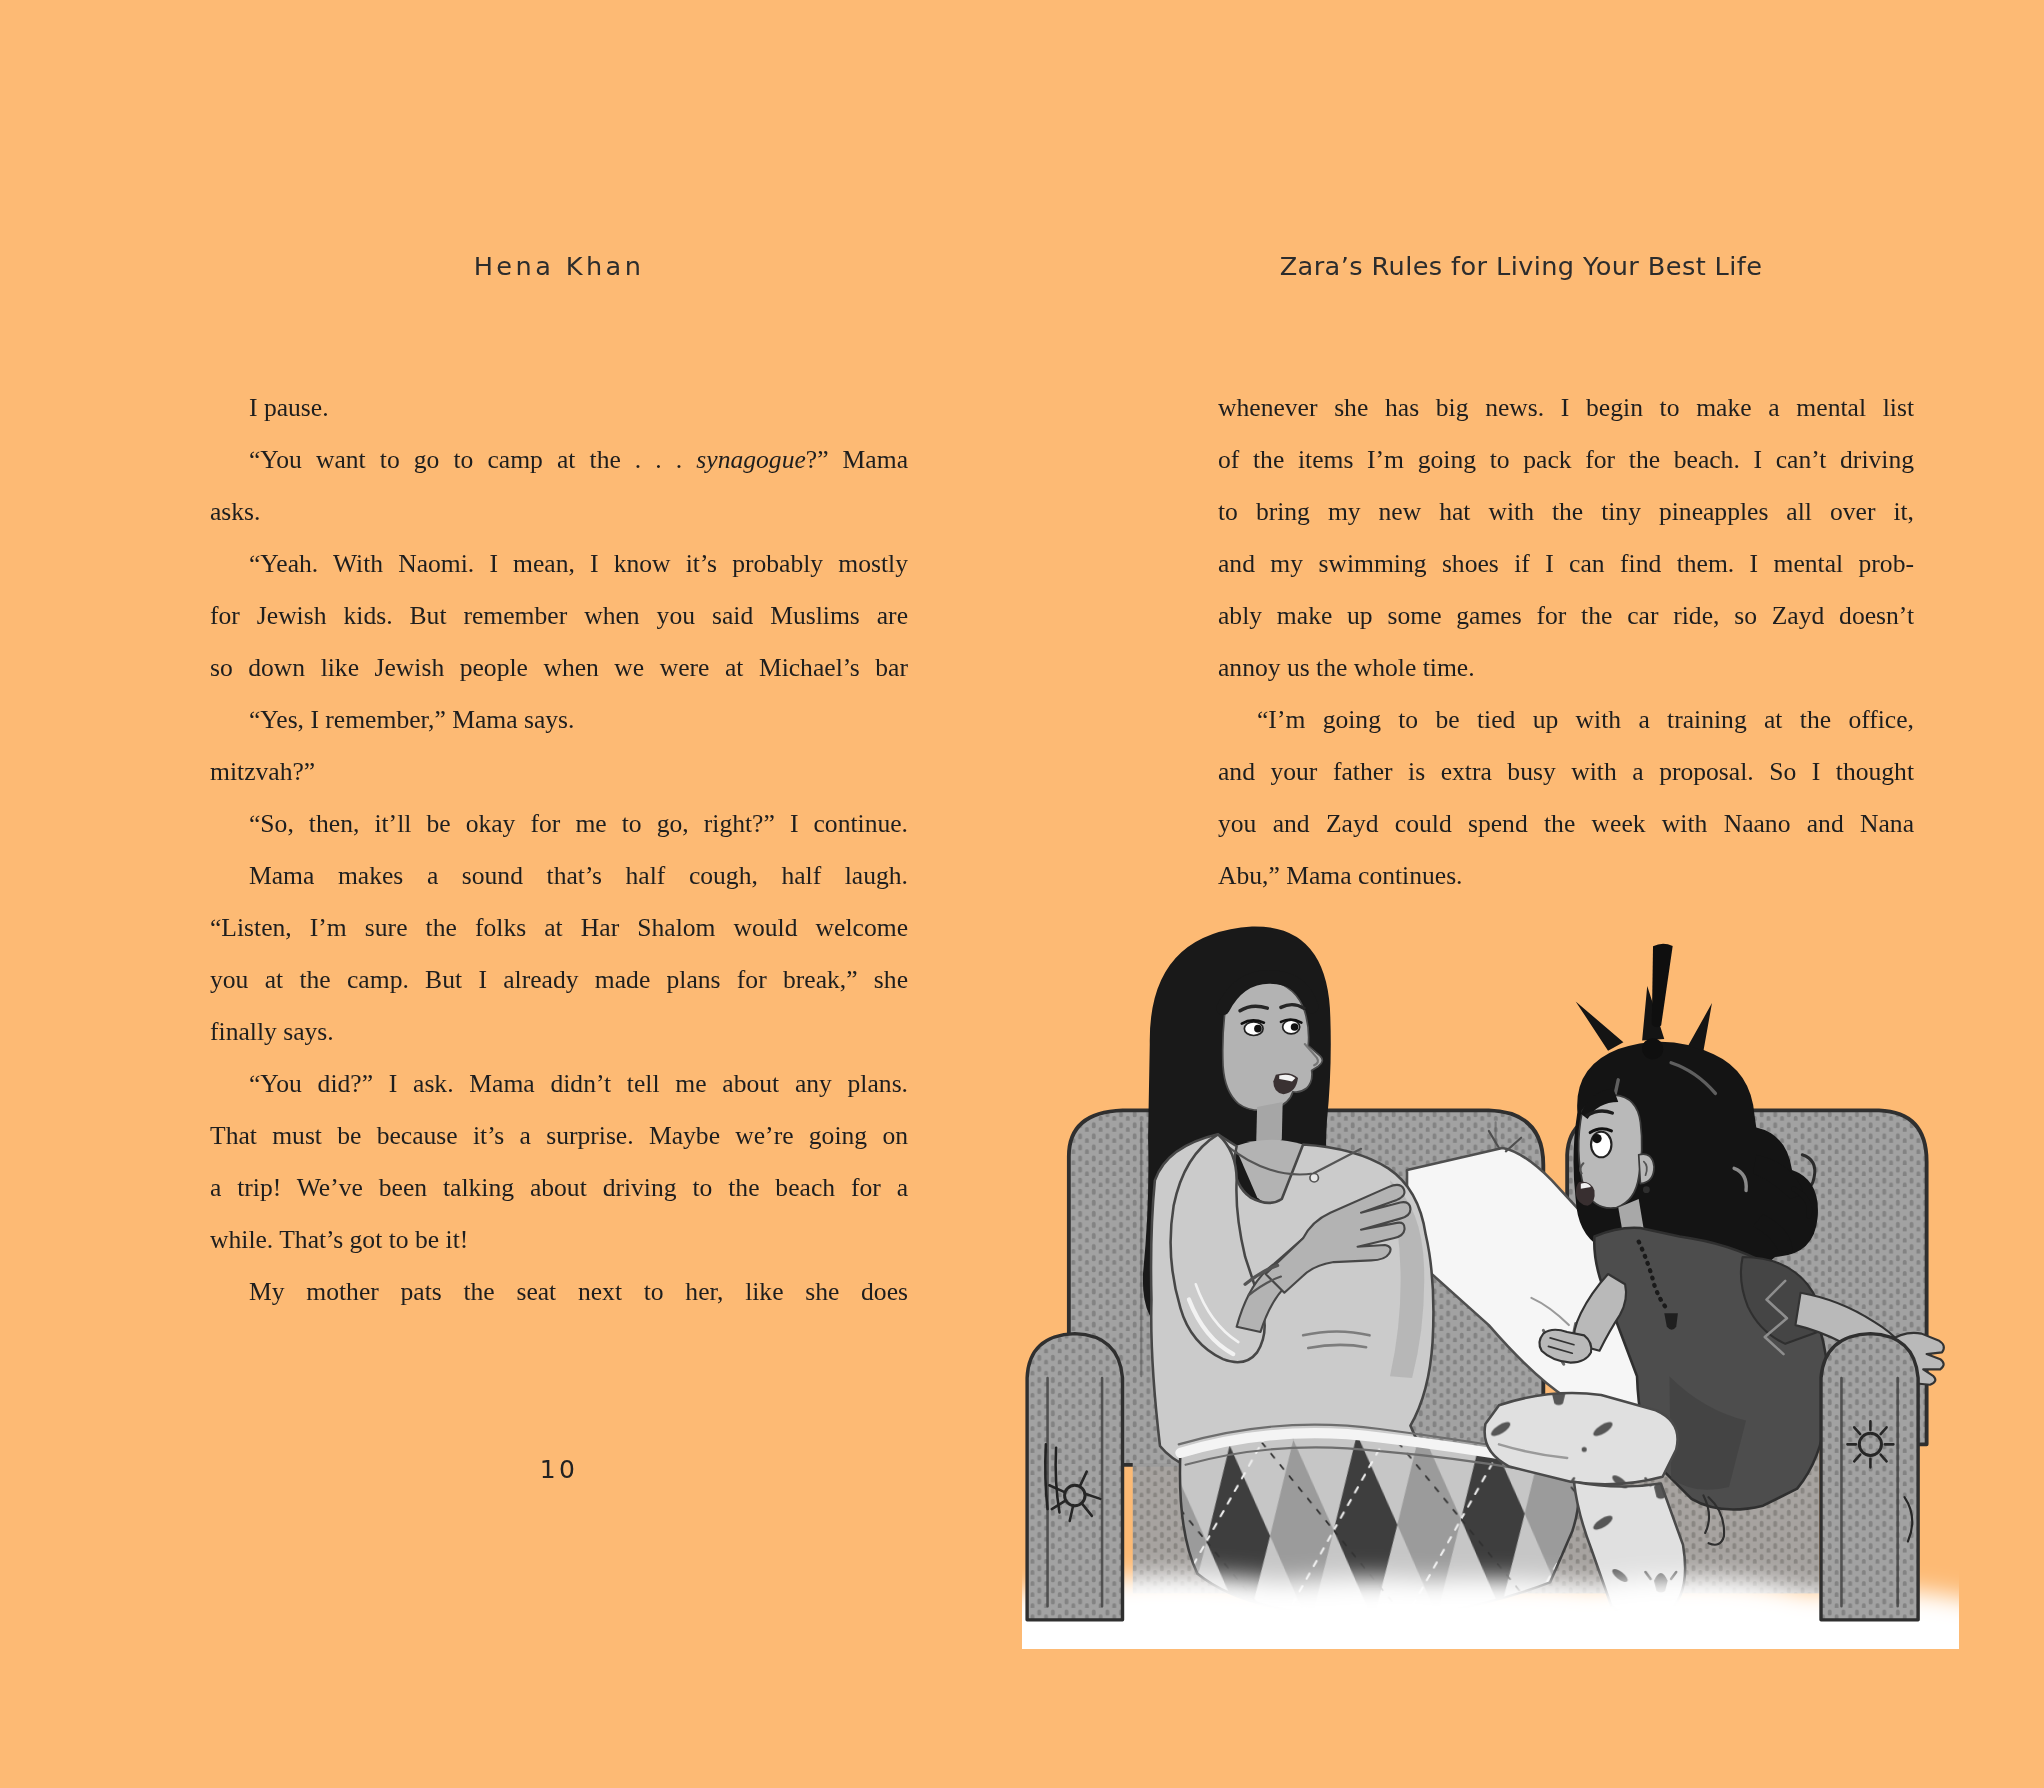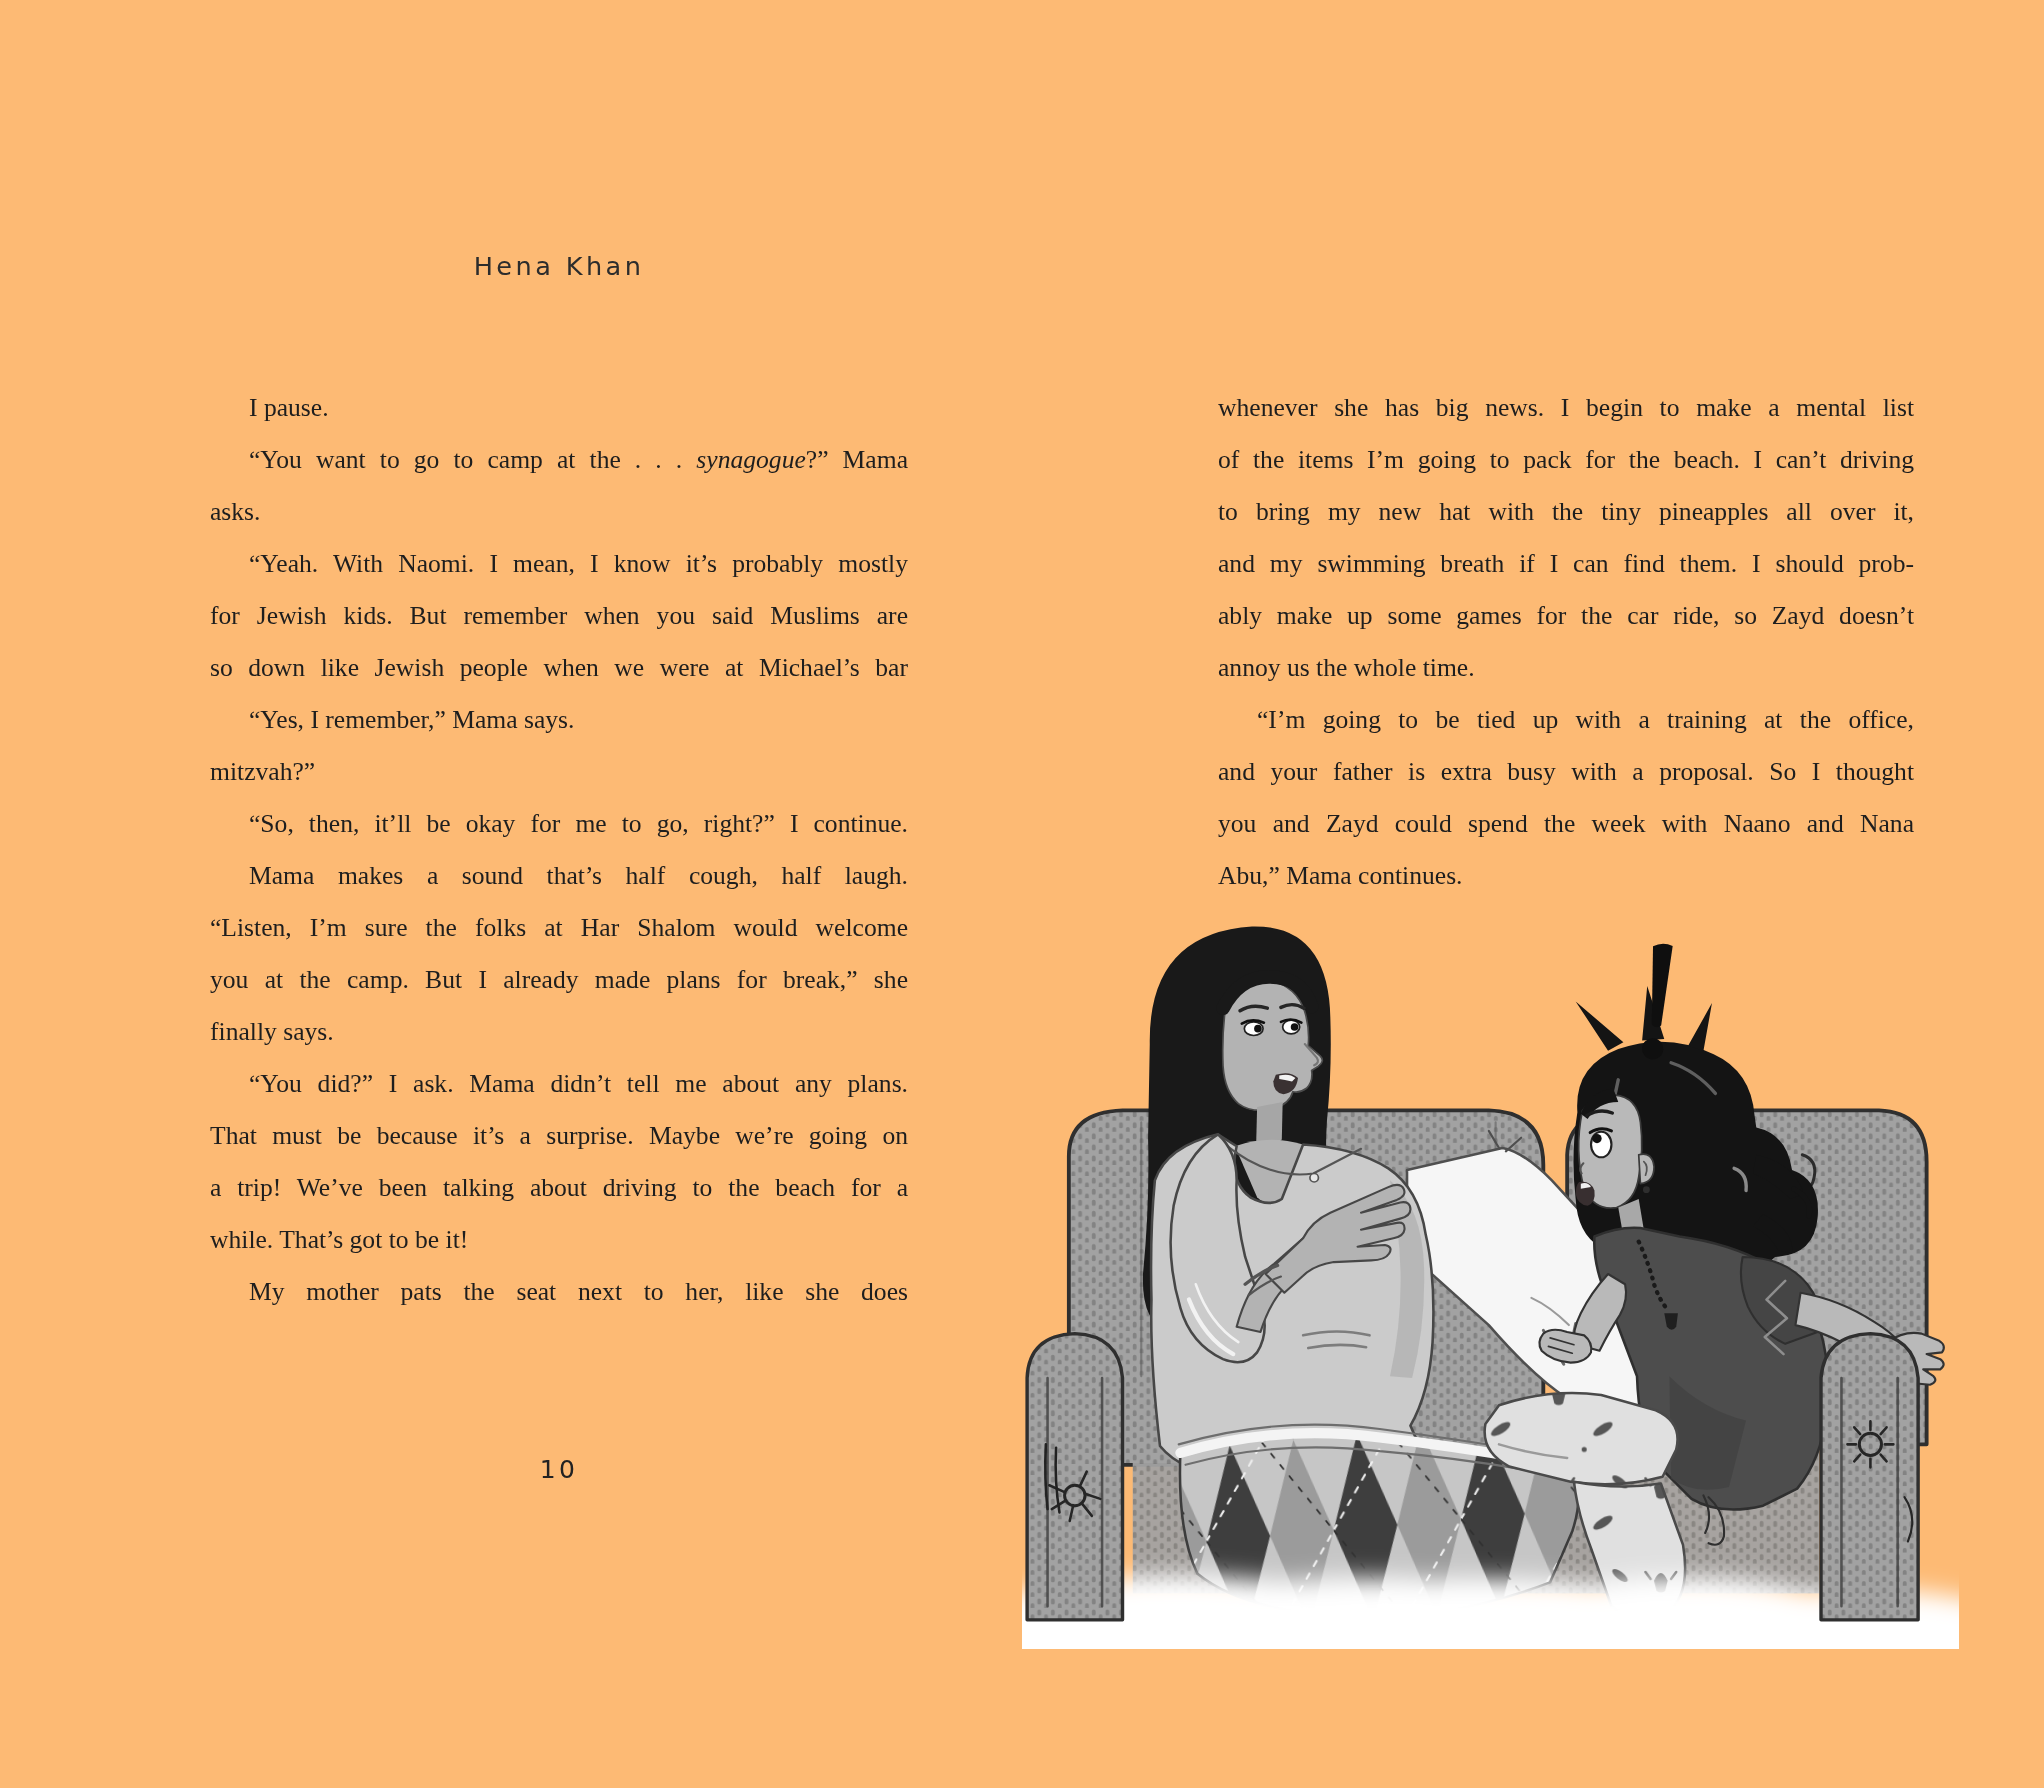--- a/index.html
+++ b/index.html
@@ -20,20 +20,21 @@
                font-size:25px;letter-spacing:3.4px;color:#222;}
   #illustration-wrap{position:absolute;left:1022px;top:899px;width:937px;height:750px;}
   svg *{stroke-linecap:round;stroke-linejoin:round;}
 </style>
 </head>
 <body>
 
 <div id="canvas">
 
   <div class="running-head rh-left" style="left:210px;top:248px;width:698px;">Hena Khan</div>
+  <div class="running-head rh-right" style="left:1173px;top:248px;width:696px;">Zara’s Rules for Living Your Best Life</div>
 
   <div id="left-text" class="body-text" style="left:210px;top:382px;width:698px;">
       <div class="ln indent">I pause.</div>
       <div class="ln just indent"><span>“You want to go to camp at the . . . </span><span class="italic">synagogue</span><span>?” Mama</span></div>
       <div class="ln">asks.</div>
       <div class="ln just indent">“Yeah. With Naomi. I mean, I know it’s probably mostly</div>
       <div class="ln just">for Jewish kids. But remember when you said Muslims are</div>
       <div class="ln just">so down like Jewish people when we were at Michael’s bar</div>
       <div class="ln indent">“Yes, I remember,” Mama says.</div>
       <div class="ln">mitzvah?”</div>
@@ -45,21 +46,21 @@
       <div class="ln just indent">“You did?” I ask. Mama didn’t tell me about any plans.</div>
       <div class="ln just">That must be because it’s a surprise. Maybe we’re going on</div>
       <div class="ln just">a trip! We’ve been talking about driving to the beach for a</div>
       <div class="ln">while. That’s got to be it!</div>
       <div class="ln just indent">My mother pats the seat next to her, like she does</div>
     </div>
   <div id="right-text" class="body-text" style="left:1218px;top:382px;width:696px;">
       <div class="ln just">whenever she has big news. I begin to make a mental list</div>
       <div class="ln just">of the items I’m going to pack for the beach. I can’t driving</div>
       <div class="ln just">to bring my new hat with the tiny pineapples all over it,</div>
-      <div class="ln just">and my swimming breath if I can find them. I should prob-</div>
+      <div class="ln just">and my swimming shoes if I can find them. I mental prob-</div>
       <div class="ln just">ably make up some games for the car ride, so Zayd doesn’t</div>
       <div class="ln">annoy us the whole time.</div>
       <div class="ln just indent">“I’m going to be tied up with a training at the office,</div>
       <div class="ln just">and your father is extra busy with a proposal. So I thought</div>
       <div class="ln just">you and Zayd could spend the week with Naano and Nana</div>
       <div class="ln">Abu,” Mama continues.</div>
     </div>
 
   <div class="page-number" style="left:210px;top:1455px;width:698px;">10</div>
 

